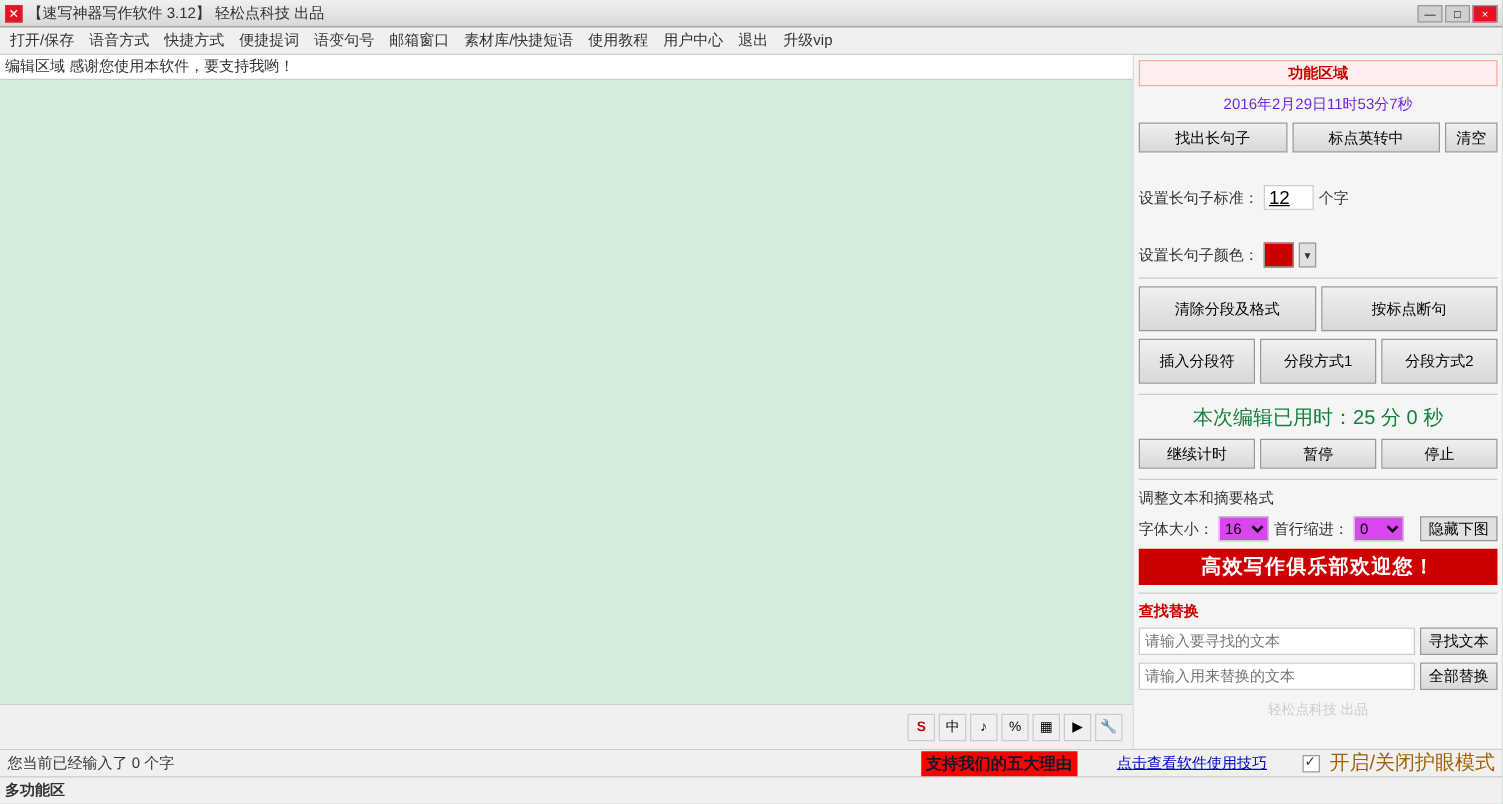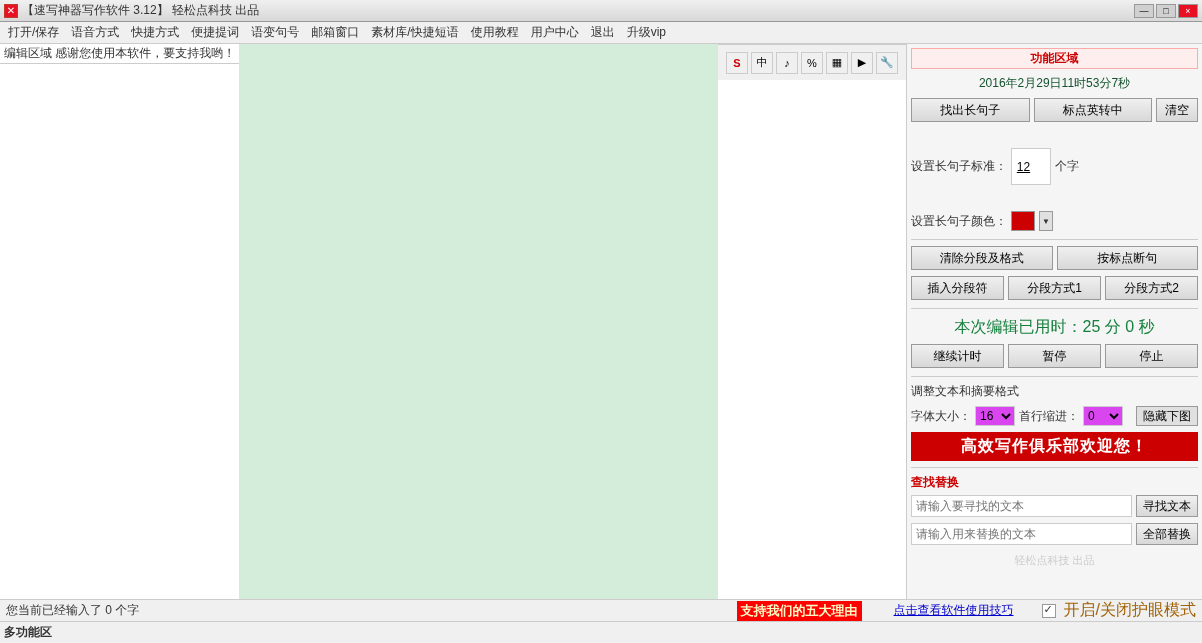--- a/index.html
+++ b/index.html
@@ -65,21 +65,21 @@
       white-space: nowrap;
     }
     .main-area {
       display: flex;
       height: calc(643px - 22px - 22px - 22px - 22px);
     }
     .editor-panel {
       flex: 1;
       background: #fff;
       display: flex;
-      flex-direction: row;
+      flex-direction: column;
       border-right: 1px solid #ccc;
     }
     .editor-header {
       background: #fff;
       padding: 2px 4px;
       font-size: 12px;
       color: #333;
       border-bottom: 1px solid #ccc;
       height: 20px;
       display: flex;
@@ -109,21 +109,21 @@
     .status-bar-editor {
       height: 22px;
       background: #f0f0f0;
       border-top: 1px solid #ccc;
       display: flex;
       align-items: center;
       padding: 0 6px;
       gap: 8px;
     }
     .char-count { color: #333; font-size: 12px; }
-    .five-reasons { color: #fef9c3; background: #f00; font-weight: bold; font-size: 13px; padding: 1px 4px; }
+    .five-reasons { color: #0f172a; background: #f00; font-weight: bold; font-size: 13px; padding: 1px 4px; }
     .tips-link { color: #0000cc; text-decoration: underline; cursor: pointer; font-size: 12px; }
     .eye-mode { font-size: 16px; color: #a16207; display: flex; align-items: center; gap: 3px; }
     .multi-func {
       background: #f0f0f0;
       border-top: 1px solid #ccc;
       padding: 2px 4px;
       height: 56px;
     }
     .right-panel {
       width: 295px;
@@ -137,21 +137,21 @@
     .func-area-title {
       font-size: 12px;
       color: #cc0000;
       font-weight: bold;
       text-align: center;
       background: #ffeeee;
       border: 1px solid #ffaaaa;
       padding: 1px;
     }
     .datetime-text {
-      color: #14532d;
+      color: #6d28d9;
       font-size: 12px;
       text-align: center;
       padding: 2px 0;
     }
     .right-btn-row {
       display: flex;
       gap: 4px;
       margin-bottom: 2px;
     }
     .right-btn {
@@ -171,24 +171,24 @@
       display: flex;
       align-items: center;
       gap: 4px;
       font-size: 12px;
       color: #333;
       margin-bottom: 2px;
       margin-top: 20px;
     }
     .spin-input {
       width: 40px;
-      height: 37px;
+      height: 20px;
       border: 1px solid #ccc;
       text-align: center;
-      font-size: 12px;
+      font-size: 15px;
       text-decoration: underline;
     }
     .color-box {
       width: 24px;
       height: 20px;
       background: #cc0000;
       border: 1px solid #999;
       cursor: pointer;
     }
     .color-dropdown {
@@ -201,21 +201,21 @@
       display: flex; align-items: center; justify-content: center;
     }
     .divider { height: 1px; background: #ccc; margin: 2px 0; }
     .section-btn-row {
       display: flex;
       gap: 4px;
       margin-bottom: 2px;
     }
     .section-btn {
       flex: 1;
-      height: 24px;
+      height: 36px;
       background: linear-gradient(to bottom, #f0f0f0, #d8d8d8);
       border: 1px solid #999;
       cursor: pointer;
       font-size: 12px;
     }
     .timer-text {
       color: #15803d;
       font-size: 16px;
       text-align: center;
       padding: 2px 0;

